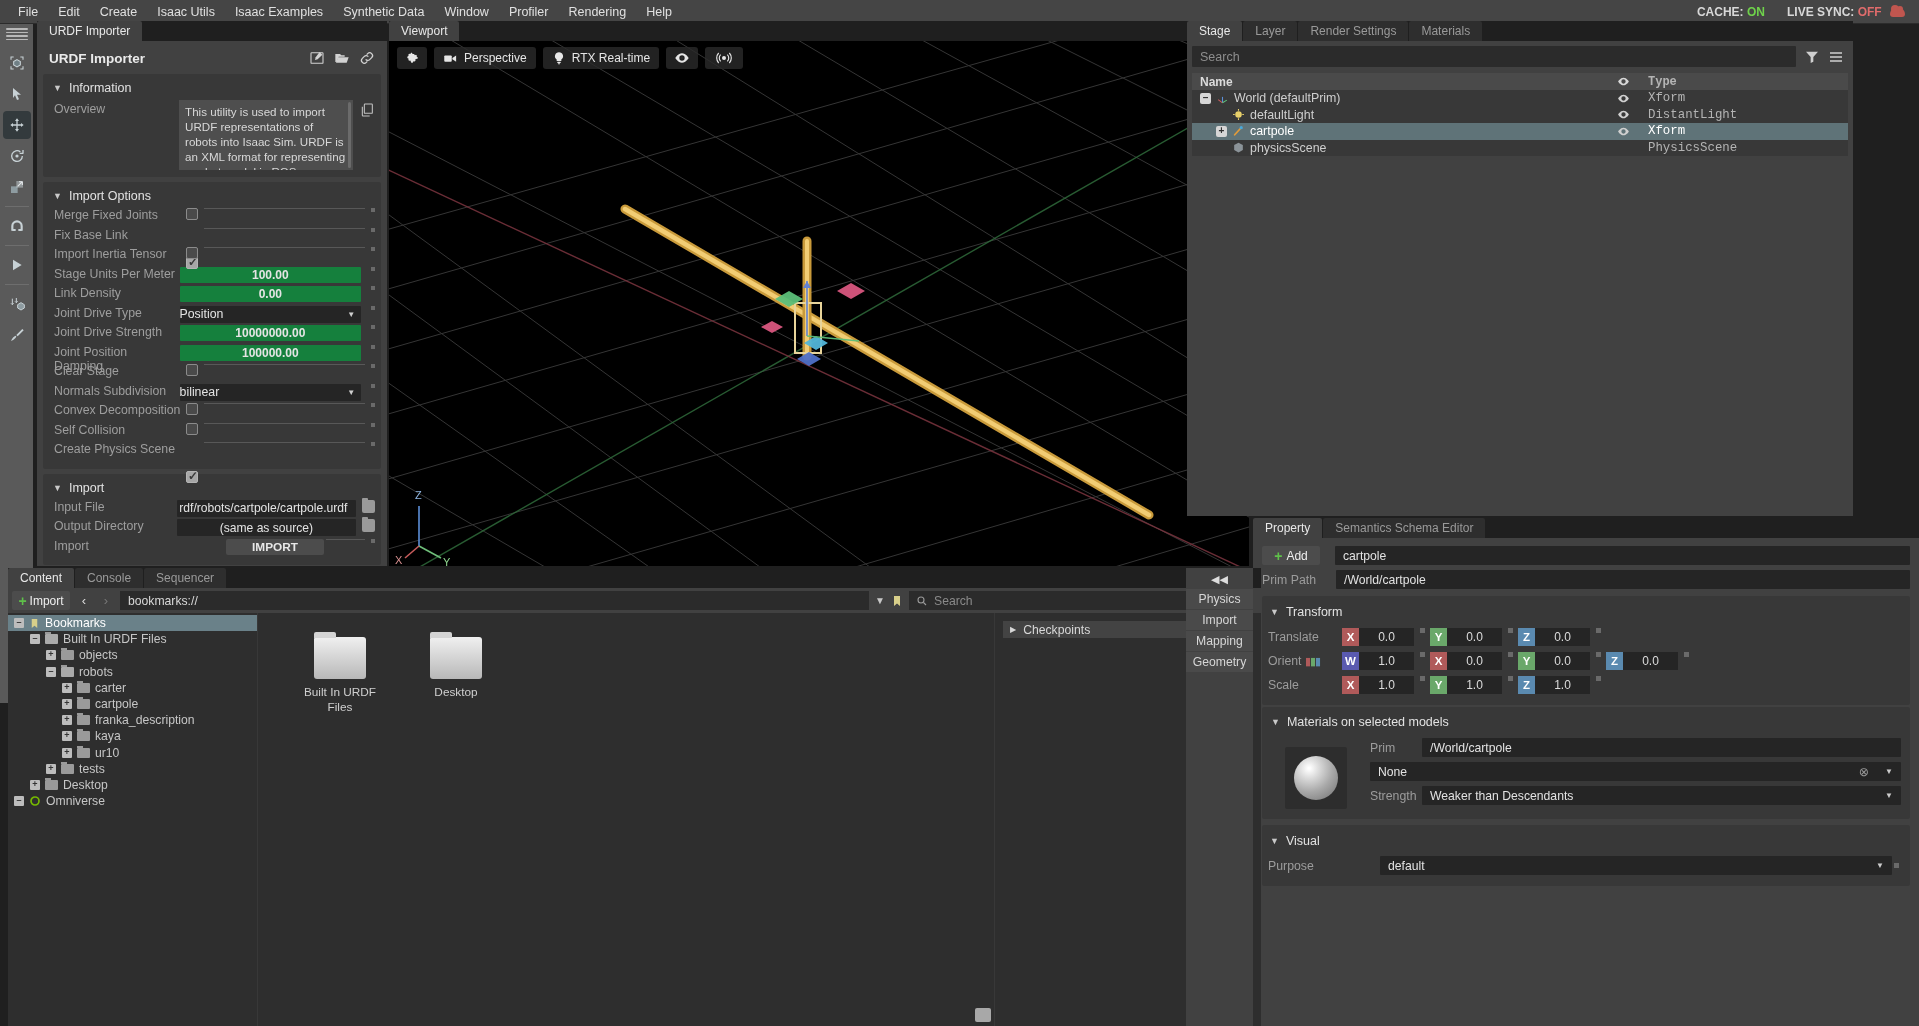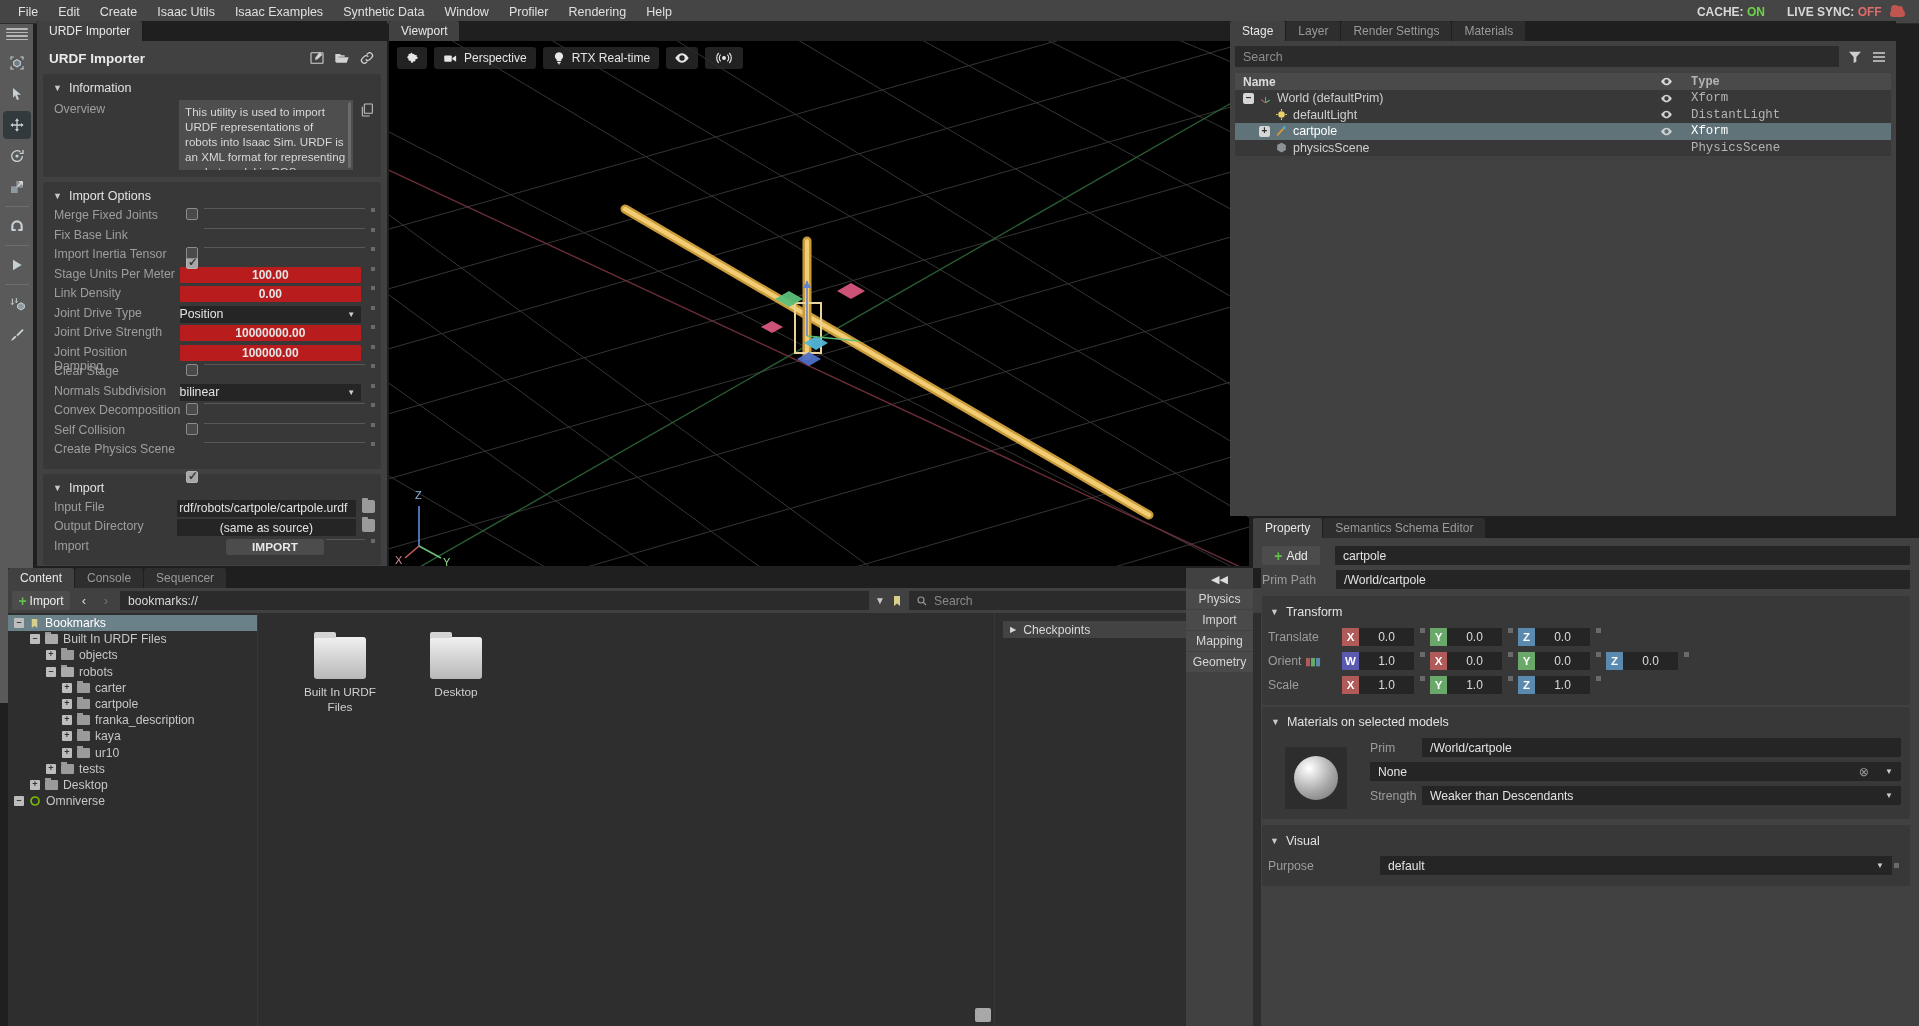--- a/index.html
+++ b/index.html
@@ -68,21 +68,21 @@
   }
   .ovbox p{margin-bottom:7px;}
   .ovscroll{position:absolute;right:2px;top:2px;width:3px;height:66px;background:#6b6b6b;border-radius:2px;}
   .chk{ width:12px; height:12px; border:1px solid #8b8b8b; background:#4a4a4a; border-radius:2px; display:inline-block; position:relative;}
   .chk.on{ background:#a6a6a6; border-color:#b4b4b4;}
   .chk.on:after{ content:"✓"; position:absolute; left:1px; top:-3px; color:#3a3a3a; font-size:12px; font-weight:bold;}
   .chkwrap{width:20px;display:flex;justify-content:center;}
   .sliderline{flex:1;height:1px;background:#585858;margin:0 6px 0 2px;}
   .dot{width:4px;height:4px;background:#6a6a6a;}
   .numfield{
-    width:185px; height:16px; background:#b91c1c; color:#e4e4e4; font-size:12px; font-weight:bold;
+    width:185px; height:16px; background:#15803d; color:#e4e4e4; font-size:12px; font-weight:bold;
     display:flex; align-items:center; justify-content:center; border-radius:1px;
   }
   .selfield{
     width:185px; height:17px; background:#252525; color:#e4e4e4; font-size:12.3px;
     display:flex; align-items:center; padding-left:0; border-radius:1px; position:relative;
   }
   .selfield .dn{ position:absolute; right:6px; font-size:8px; color:#cfcfcf;}
   .txtfield{
     width:185px; height:17px; background:#252525; color:#e4e4e4; font-size:12.1px;
     display:flex; align-items:center; justify-content:center; border-radius:1px; overflow:hidden; white-space:nowrap;
@@ -95,21 +95,21 @@
     display:flex;align-items:center;justify-content:center;border-radius:2px;margin-left:44px;
   }
 
   
   .vp{ position:absolute; left:389px; top:21px; width:860px; height:545px; }
   .vp-canvas{ position:absolute; left:0; top:20px; width:860px; height:525px; background:#000; overflow:hidden;}
   .vp-toolbar{ position:absolute; left:8px; top:26px; display:flex; gap:7px; align-items:center; z-index:5;}
   .vpbtn{ height:22px; background:#2b2b2bcc; border-radius:3px; display:flex; align-items:center; gap:6px; padding:0 9px; font-size:12px; color:#e6e6e6;}
 
   
-  .stage{ position:absolute; left:1230px; top:21px; width:666px; height:495px;}
+  .stage{ position:absolute; left:1187px; top:21px; width:666px; height:495px;}
   .stage-body{ background:#414141; width:666px; height:475px; padding:5px 5px 0 5px;}
   .searchrow{ display:flex; align-items:center; gap:8px; height:21px; }
   .searchbox{ flex:1; height:21px; background:#2b2b2b; color:#8e8e8e; font-size:12.5px; display:flex; align-items:center; padding-left:8px; border-radius:1px;}
   .hdrrow{ display:flex; height:17px; align-items:center; background:#4a4a4a; margin-top:6px; font-size:12px; color:#dcdcdc; font-weight:bold;}
   .treerow{ display:flex; height:16.5px; align-items:center; font-size:12.4px; color:#cfcfcf; }
   .treerow.sel{ background:#5f7378; color:#ffffff;}
   .nm{ flex:1; display:flex; align-items:center; gap:5px; overflow:hidden; white-space:nowrap;}
   .eyecol{ width:30px; display:flex; justify-content:center;}
   .typecol{ width:210px; padding-left:10px; color:#b4b4b4;font-family:Liberation Mono, monospace;}
   .exp{ width:11px;height:11px;background:#d6d6d6;color:#2f2f2f;font-size:10px;line-height:10px;text-align:center;border-radius:2px;font-weight:bold;}

